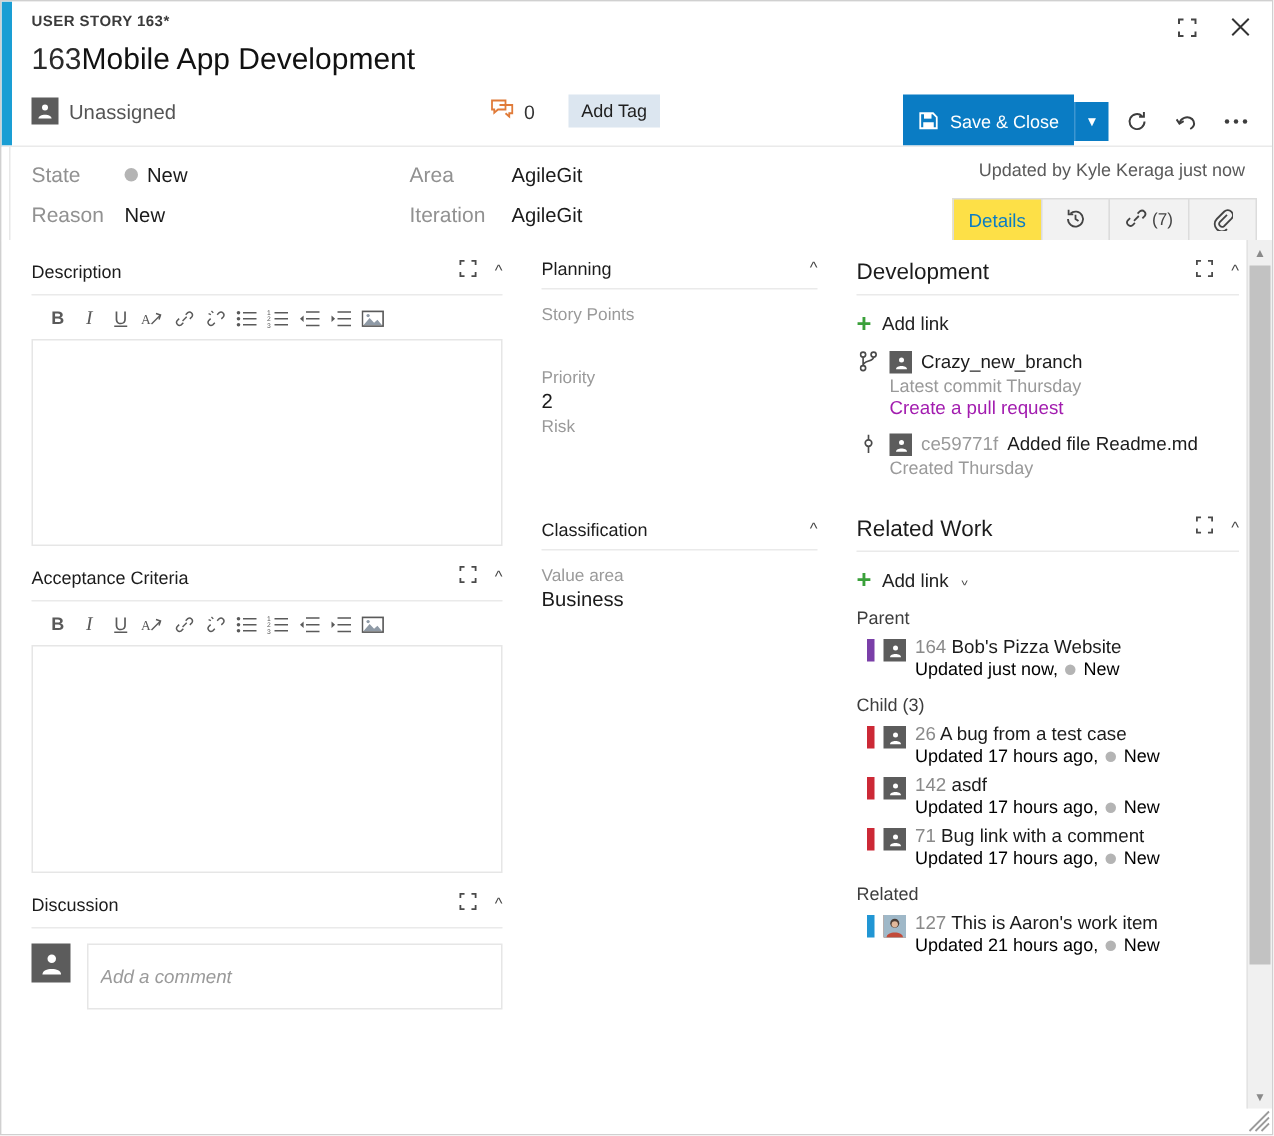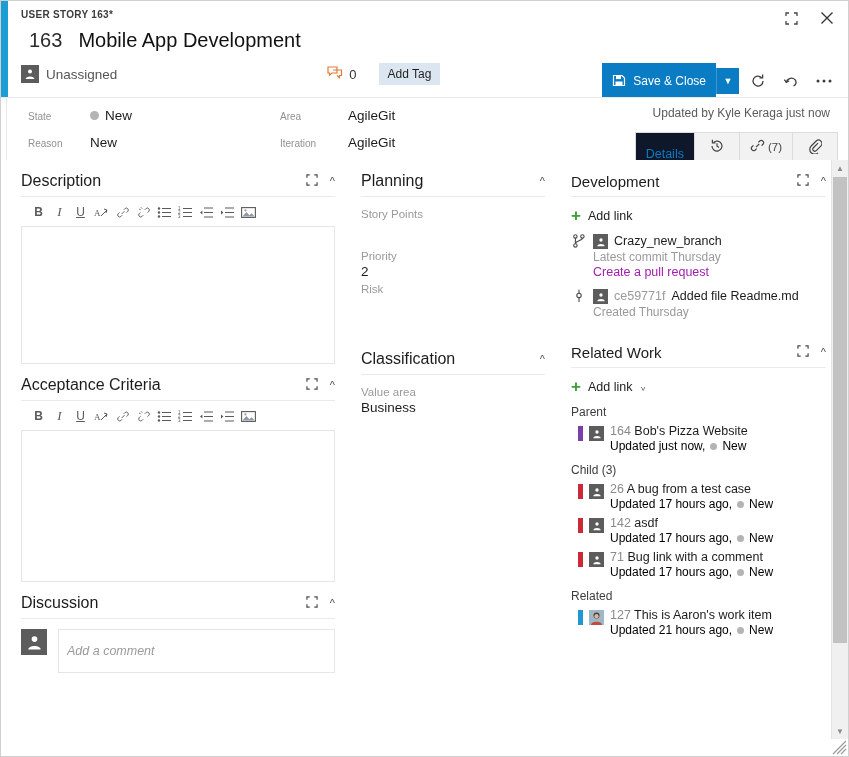--- a/index.html
+++ b/index.html
@@ -48,22 +48,22 @@
   .crumb {
     position: absolute;
     left: 20px; top: 8px;
     font-size: 10px;
     letter-spacing: .3px;
     color: #3b3b3b;
     font-weight: bold;
   }
   .title-row {
     position: absolute;
-    left: 28px; top: 28px;
-    display: flex; align-items: baseline; gap: 16px; text-align: right;
+    left: 20px; top: 28px;
+    display: flex; align-items: baseline;  text-align: right;
   }
   .wi-id {
     font-size: 20px;
     color: #2b2b2b;
     font-weight: 400;
   }
   .wi-title {
     font-size: 20px;
     color: #111;
     font-weight: 400;
@@ -140,25 +140,24 @@
     height: 62px;
     border-top: 1px solid #eaeaea;
     border-bottom: 1px solid #e2e2e2;
     background: #fff;
   }
   .field {
     position: absolute;
     display: flex; align-items: baseline;
   }
   .field .lbl {
-    font-size: 10px;
+    font-size: 14px;
     color: #919191;
     width: 62px;
     flex: none;
-    margin-left: 7px;
   }
   .field .val {
     font-size: 13.5px;
     color: #1b1b1b;
     display: flex; align-items: center; gap: 6px;
   }
   .state-dot {
     width: 9px; height: 9px; border-radius: 50%;
     background: #b4b4b4;
     display: inline-block;
@@ -188,24 +187,23 @@
     border: 1px solid #dcdcdc;
     border-bottom: none;
     margin-left: -1px;
     font-size: 12.5px;
     color: #333;
     cursor: pointer;
     padding: 0 10px;
     box-sizing: border-box;
   }
   .tab.active {
-    background: #0f172a;
+    background: #fde047;
     color: #0a7cc4;
     border-color: #dcdcdc;
-    align-items: flex-end;
   }
   .tab .cnt { font-size: 11.5px; margin-left: 3px; color:#444; }
 
   
   .body {
     position: absolute;
     left: 0; right: 0;
     top: 159px; bottom: 0;
     display: flex;
     background: #fff;
@@ -218,21 +216,21 @@
   .col-mid  { width: 210px; padding: 0 14px 0 12px; }
   .col-right{ flex: 1; padding: 0 22px 0 12px; }
 
   .sec-head {
     display: flex; align-items: center;
     padding-top: 12px;
     padding-bottom: 6px;
     border-bottom: 1px solid #eaeaea;
   }
   .sec-title {
-    font-size: 16px;
+    font-size: 12px;
     color: #1c1c1c;
     flex: 1;
   }
   .sec-title.small { font-size: 15px; }
   .sec-ctl {
     display: flex; align-items: center; gap: 12px;
     color: #4a4a4a;
     cursor: pointer;
   }
   .chev {

